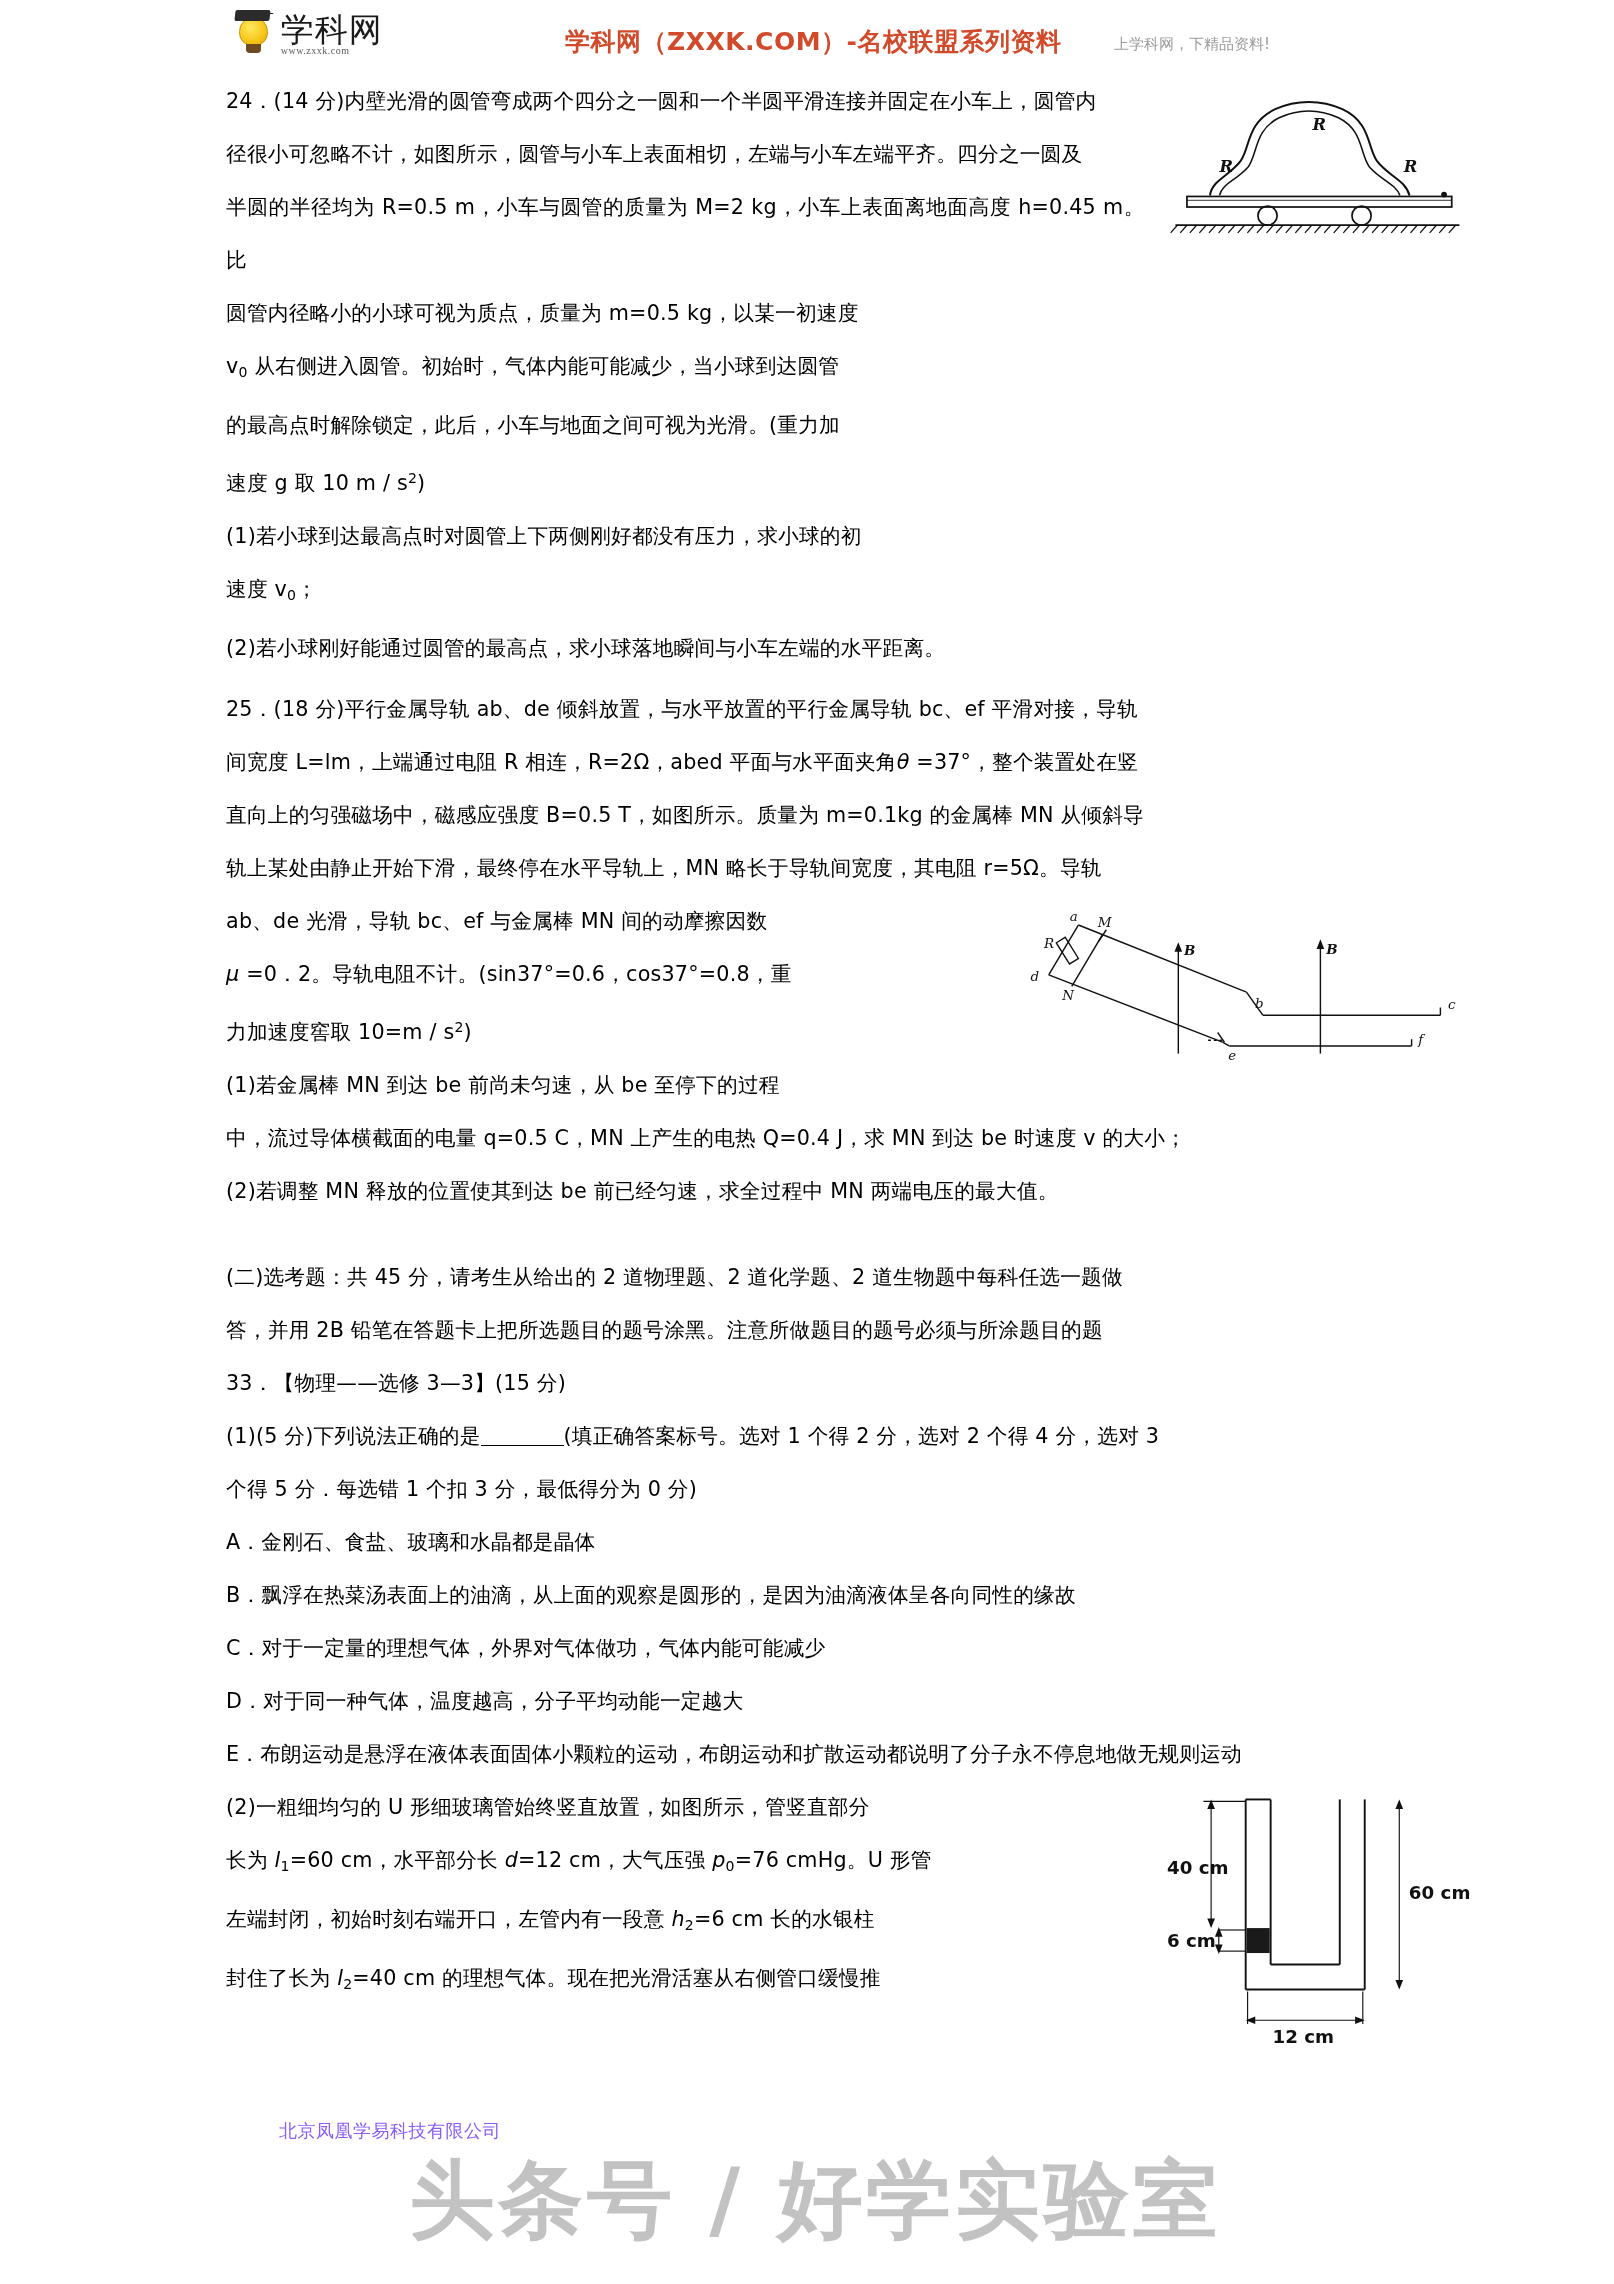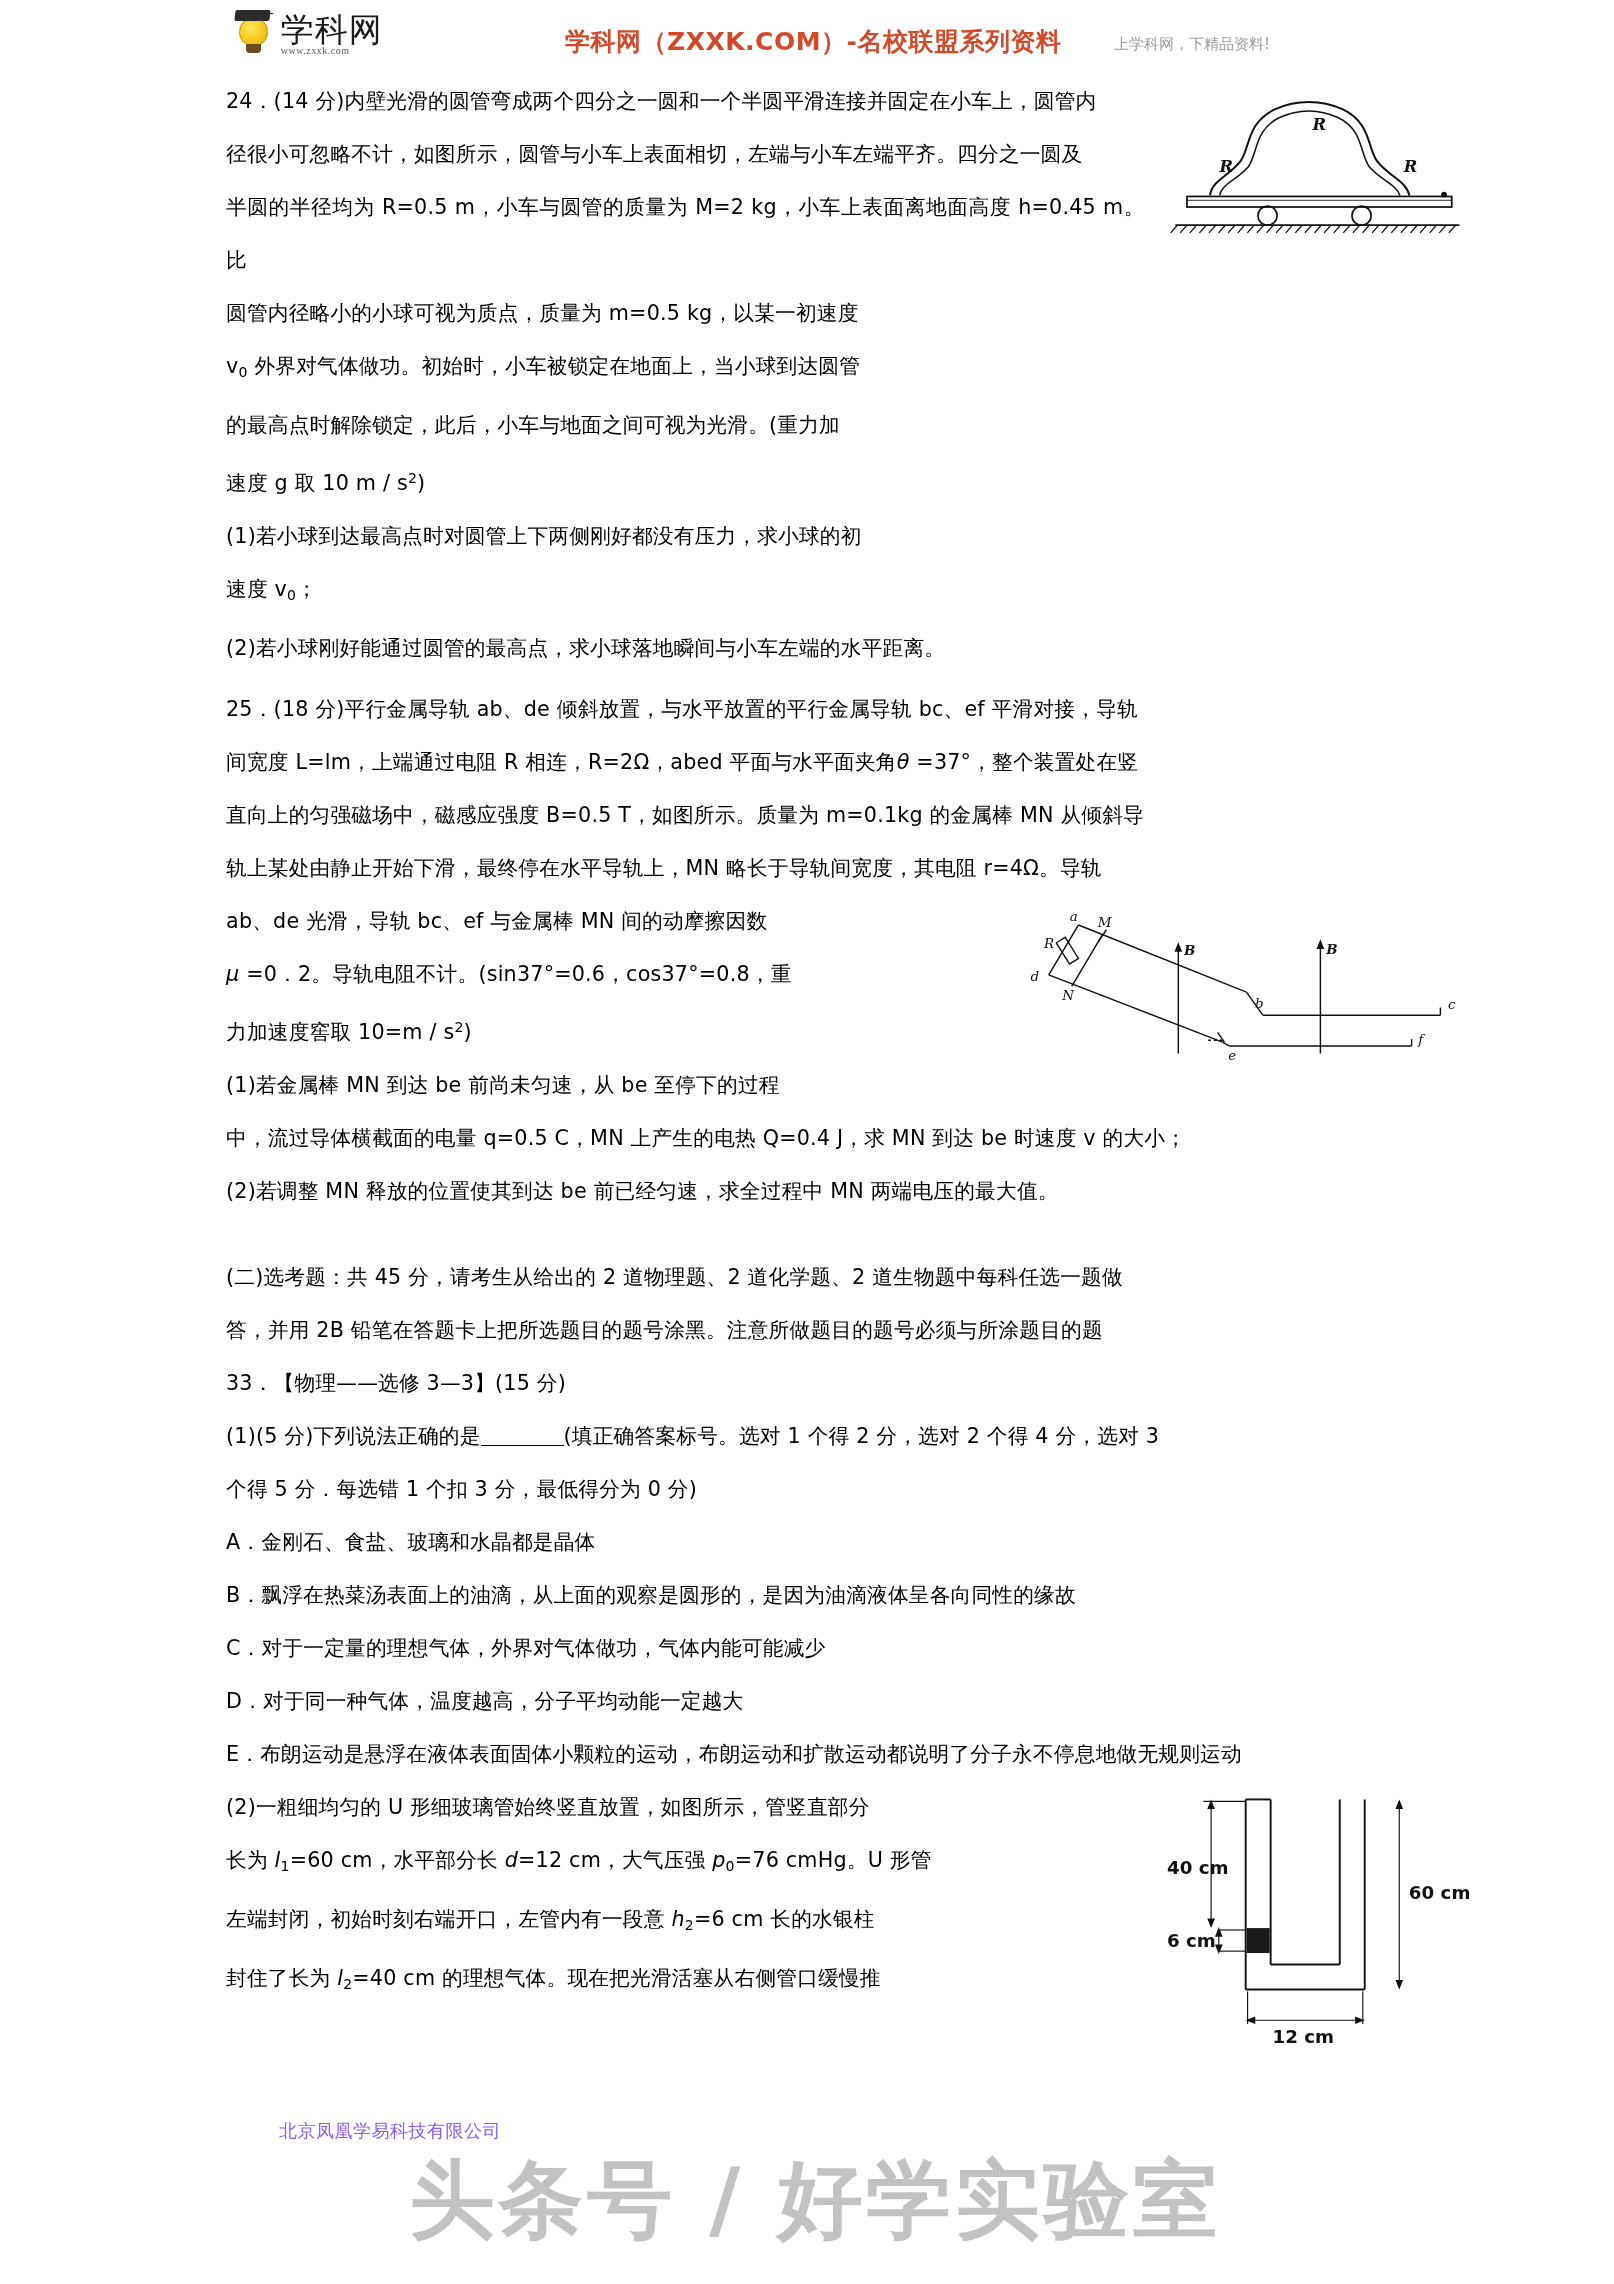--- a/index.html
+++ b/index.html
@@ -239,36 +239,36 @@
         <text x="157" y="44" font-family="'DejaVu Serif',serif" font-style="italic" font-weight="700" font-size="17" fill="#111">R</text>
         <text x="60" y="88" font-family="'DejaVu Serif',serif" font-style="italic" font-weight="700" font-size="17" fill="#111">R</text>
         <text x="252" y="88" font-family="'DejaVu Serif',serif" font-style="italic" font-weight="700" font-size="17" fill="#111">R</text>
       </svg>
     </div>
 
     <p class="q">24．(14 分)内壁光滑的圆管弯成两个四分之一圆和一个半圆平滑连接并固定在小车上，圆管内</p>
     <p class="q">径很小可忽略不计，如图所示，圆管与小车上表面相切，左端与小车左端平齐。四分之一圆及</p>
     <p class="q">半圆的半径均为 R=0.5 m，小车与圆管的质量为 M=2 kg，小车上表面离地面高度 h=0.45 m。比</p>
     <p class="q">圆管内径略小的小球可视为质点，质量为 m=0.5 kg，以某一初速度</p>
-    <p class="q"><span>v</span><sub>0</sub><span> 外界对气体做功。初始时，小车被锁定在地面上，当小球到达圆管</span></p>
+    <p class="q"><span>v</span><sub>0</sub><span> 从右侧进入圆管。初始时，气体内能可能减少，当小球到达圆管</span></p>
     <p class="q">的最高点时解除锁定，此后，小车与地面之间可视为光滑。(重力加</p>
     <p class="q"><span>速度 g 取 10 m / s</span><sup>2</sup><span>)</span></p>
     <p class="q">(1)若小球到达最高点时对圆管上下两侧刚好都没有压力，求小球的初</p>
     <p class="q"><span>速度 v</span><sub>0</sub><span>；</span></p>
     <p class="q">(2)若小球刚好能通过圆管的最高点，求小球落地瞬间与小车左端的水平距离。</p>
   </div>
 
   <div class="clear"></div>
   <div class="gap-sm"></div>
 
   <div>
     <p class="q">25．(18 分)平行金属导轨 ab、de 倾斜放置，与水平放置的平行金属导轨 bc、ef 平滑对接，导轨</p>
     <p class="q"><span>间宽度 L=lm，上端通过电阻 R 相连，R=2</span><span>Ω</span><span>，abed 平面与水平面夹角</span><span class="ital">θ</span><span> =37°，整个装置处在竖</span></p>
     <p class="q">直向上的匀强磁场中，磁感应强度 B=0.5 T，如图所示。质量为 m=0.1kg 的金属棒 MN 从倾斜导</p>
-    <p class="q"><span>轨上某处由静止开始下滑，最终停在水平导轨上，MN 略长于导轨间宽度，其电阻 r=4</span><span>Ω</span><span>。导轨</span></p>
+    <p class="q"><span>轨上某处由静止开始下滑，最终停在水平导轨上，MN 略长于导轨间宽度，其电阻 r=5</span><span>Ω</span><span>。导轨</span></p>
 
     <div class="fig-25">
       <svg width="538" height="168" viewBox="0 0 560 175">
         <g stroke="#111" fill="none" stroke-width="1.5">
 
           <line x1="93" y1="26" x2="268" y2="96"></line>
 
           <line x1="62" y1="78" x2="243" y2="148"></line>
 
           <line x1="93" y1="26" x2="62" y2="78"></line>

